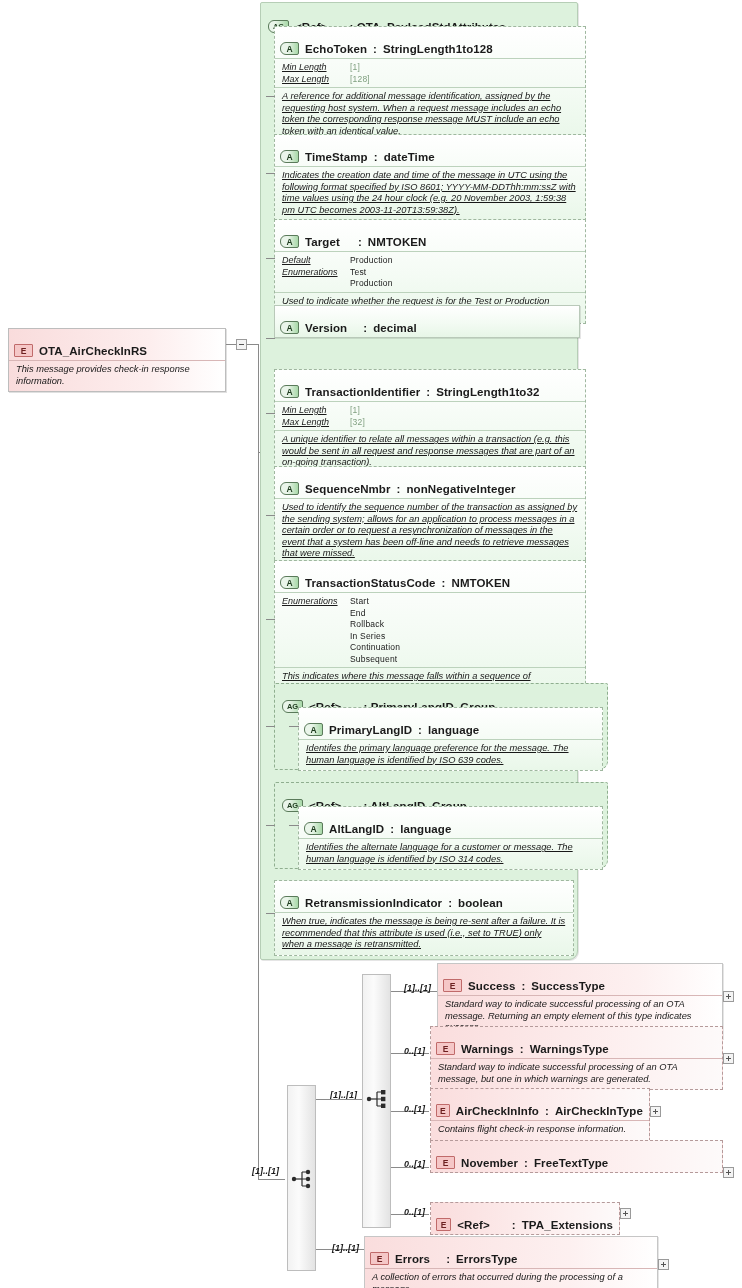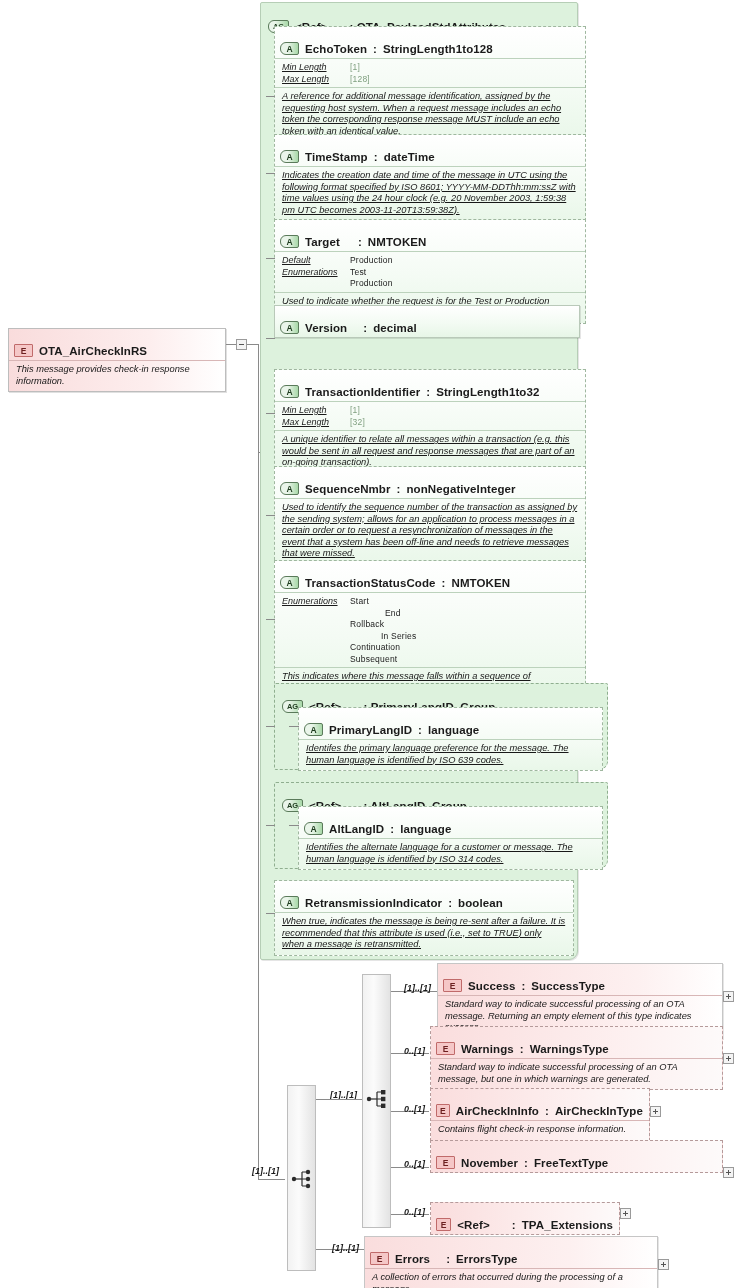--- a/index.html
+++ b/index.html
@@ -298,29 +298,29 @@
       <span class="badge badge-A">A</span>
       <span class="nm">TransactionStatusCode</span>
       <span class="ty">:</span>
       <span class="ty">NMTOKEN</span>
     </div>
     <div style="border-top:1px solid #bcd2bc;padding-top:1px;">
       <div class="facets" style="padding-bottom:0;">
         <span class="fk">Enumerations</span>
         <span class="fv">Start</span>
       </div>
-      <div class="facets" style="padding-top:0;padding-bottom:0;gap:35px;">
+      <div class="facets" style="padding-top:0;padding-bottom:0;">
         <span class="fk"></span>
         <span class="fv">End</span>
       </div>
       <div class="facets" style="padding-top:0;padding-bottom:0;">
         <span class="fk"></span>
         <span class="fv">Rollback</span>
       </div>
-      <div class="facets" style="padding-top:0;padding-bottom:0;margin-left:31px;">
+      <div class="facets" style="padding-top:0;padding-bottom:0;">
         <span class="fk"></span>
         <span class="fv">In Series</span>
       </div>
       <div class="facets" style="padding-top:0;padding-bottom:0;">
         <span class="fk"></span>
         <span class="fv">Continuation</span>
       </div>
       <div class="facets" style="padding-top:0;">
         <span class="fk"></span>
         <span class="fv">Subsequent</span>

